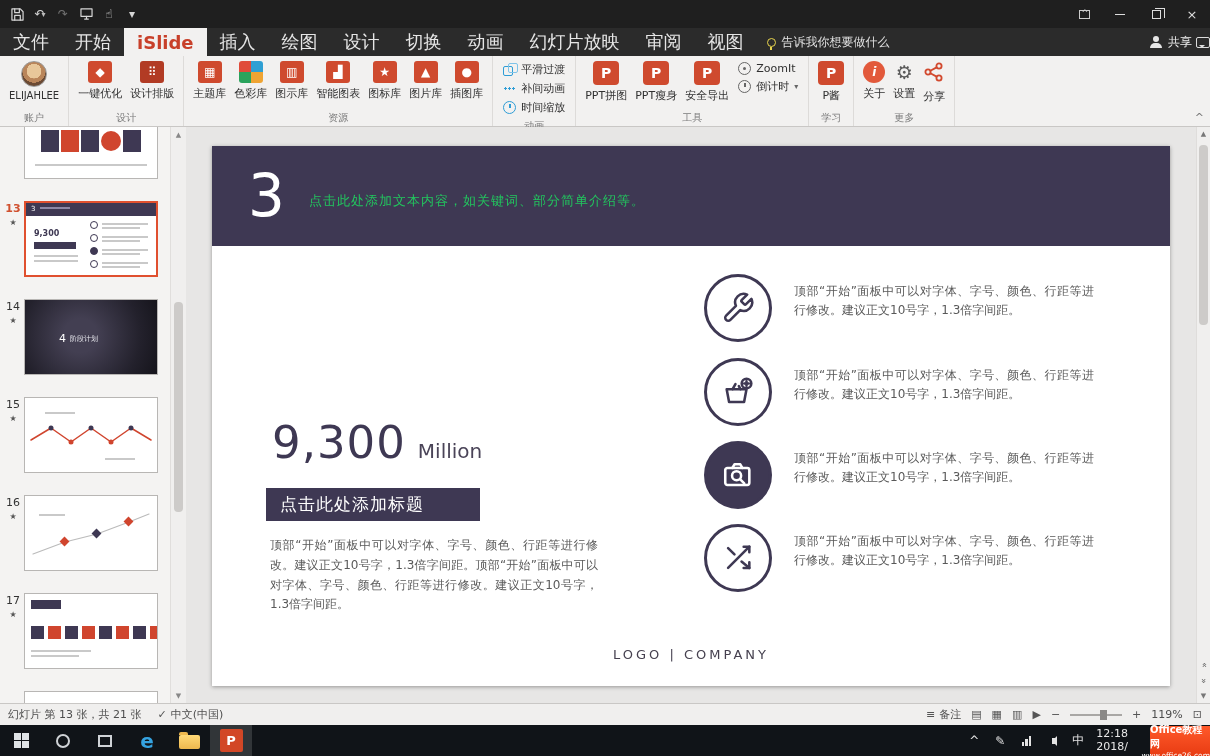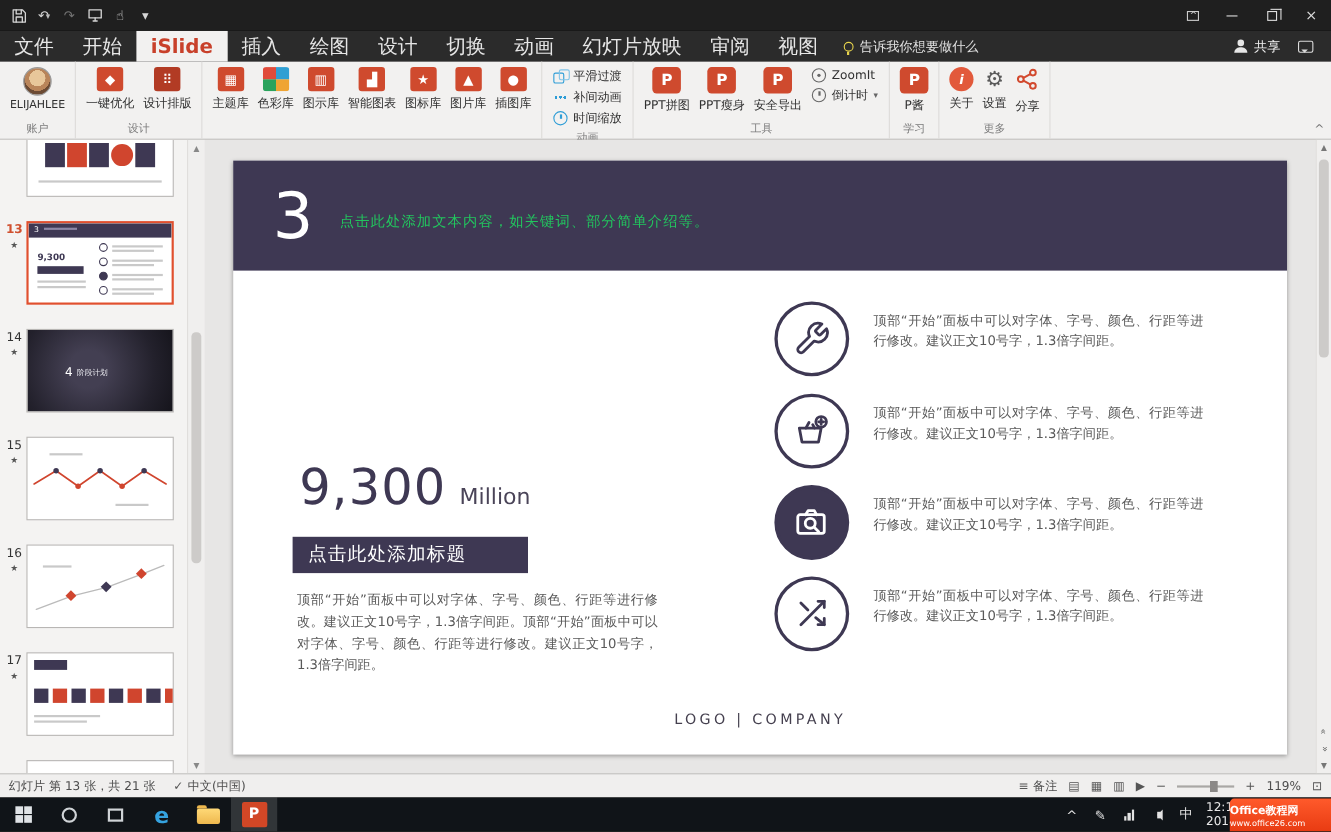--- a/index.html
+++ b/index.html
@@ -23,21 +23,21 @@
 .ic-ribbonopt{width:11px;height:9px;border:1px solid #ccc;position:relative}
 .ic-ribbonopt::after{content:"^";position:absolute;left:2px;top:-2px;font-size:8px;color:#ccc}
 
 
 .tabrow{height:28px;background:#2b2b2b;display:flex;align-items:stretch;color:#e6e6e6;flex:0 0 auto}
 .tab{padding:0 13px;display:flex;align-items:center;font-size:18px;cursor:default;white-space:nowrap}
 .tab.active{background:#f2f1f0;color:#c8402a;font-weight:bold}
 .tellme{display:flex;align-items:center;gap:6px;padding:0 10px;color:#e0e0e0;white-space:nowrap}
 .bulb{width:9px;height:9px;border:1.5px solid #e8d44d;border-radius:50%;position:relative}
 .bulb::after{content:"";position:absolute;left:2px;top:8px;width:2px;height:3px;background:#e8d44d}
-.tabrow-right{margin-left:auto;display:flex;align-items:center;gap:16px;padding-right:16px}
+.tabrow-right{margin-left:auto;display:flex;align-items:center;gap:4px;}
 .share-btn{display:flex;align-items:center;gap:6px;color:#efefef}
 .person-ic{width:12px;height:12px;position:relative}
 .person-ic::before{content:"";position:absolute;left:3px;top:0;width:6px;height:6px;border-radius:50%;background:#e6e6e6}
 .person-ic::after{content:"";position:absolute;left:0;top:7px;width:12px;height:5px;border-radius:5px 5px 0 0;background:#e6e6e6}
 .comment-ic{width:14px;height:11px;border:1.5px solid #dcdcdc;border-radius:2px;position:relative}
 .comment-ic::after{content:"";position:absolute;left:2px;bottom:-4px;border:3px solid transparent;border-top-color:#dcdcdc}
 
 
 .ribbon{height:71px;background:#f2f1f0;border-bottom:1px solid #c9c7c5;display:flex;position:relative;flex:0 0 auto}
 .rgroup{display:flex;flex-direction:column;padding:2px 5px 0;border-right:1px solid #dddbd9}
@@ -149,21 +149,21 @@
 .folder{width:21px;height:14px;background:linear-gradient(#ffd977,#eeb84e);border-radius:2px;position:relative;margin-top:3px}
 .folder::before{content:"";position:absolute;top:-3px;left:0;width:9px;height:3px;background:#eeb84e;border-radius:2px 2px 0 0}
 .ppt-ic{width:23px;height:23px;background:#d24726;border-radius:2px;color:#fff;font-weight:bold;font-size:13px;display:flex;align-items:center;justify-content:center}
 .tray{margin-left:auto;display:flex;align-items:center;gap:2px;padding-right:78px}
 .tray .titem{min-width:24px;height:31px;display:flex;align-items:center;justify-content:center;color:#e3e3e3;font-size:12px}
 .net{display:flex;align-items:flex-end;gap:1px;height:11px}
 .net i{display:block;width:2.5px;background:#e3e3e3}
 .spk{width:0;height:0;border:5px solid transparent;border-right-color:#e3e3e3;position:relative}
 .spk::before{content:"";position:absolute;left:0;top:-3px;width:3px;height:6px;background:#e3e3e3}
 .clockbox{display:flex;flex-direction:column;align-items:flex-end;justify-content:center;line-height:1.15;font-size:11px;color:#e8e8e8;padding:0 4px}
-.watermark{position:absolute;right:0;bottom:0;width:92px;height:30px;background:linear-gradient(#ff5a2b,#e83b12);border-radius:4px 0 0 0;color:#fff;display:flex;flex-direction:column;align-items:flex-start;justify-content:center;z-index:10}
+.watermark{position:absolute;right:0;bottom:0;width:60px;height:30px;background:linear-gradient(#ff5a2b,#e83b12);border-radius:4px 0 0 0;color:#fff;display:flex;flex-direction:column;align-items:flex-end;justify-content:center;z-index:10}
 .wm1{font-size:10px;font-weight:bold}
 .wm2{font-size:7.5px}
 svg{stroke-linecap:round;stroke-linejoin:round}
 </style>
 </head>
 <body>
 
 <div class="app">
 
   <div class="titlebar">
@@ -285,20 +285,21 @@
         </div>
         <div class="bigbtn">
           <span class="ric red">▲</span>
           <span class="blabel">图片库</span>
         </div>
         <div class="bigbtn">
           <span class="ric red">●</span>
           <span class="blabel">插图库</span>
         </div>
       </div>
+      <div class="rgroup-label">资源</div>
     </div>
 
     <div class="rgroup">
       <div class="rgroup-items">
         <div class="smallstack">
           <span class="smallbtn">
               <span class="mi mi-smooth"></span>
               <span>平滑过渡</span>
             </span>
           <span class="smallbtn">

